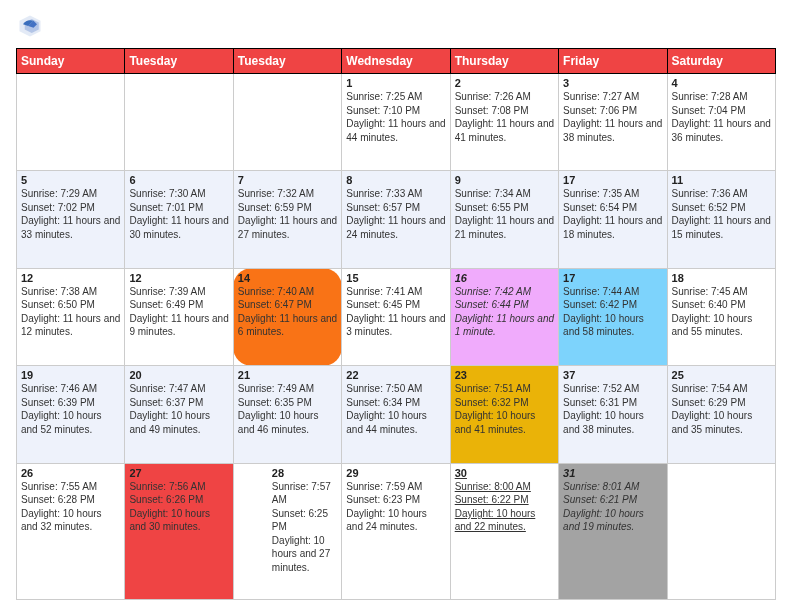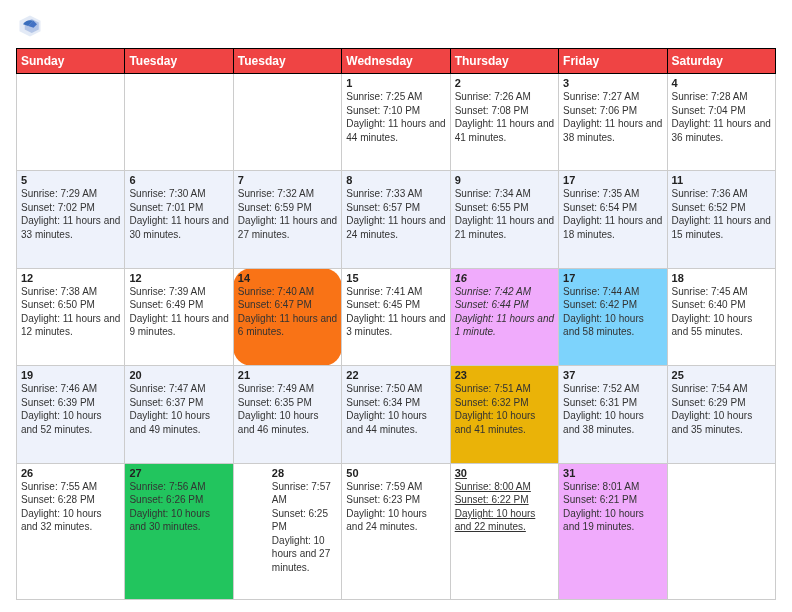--- a/index.html
+++ b/index.html
@@ -248,37 +248,37 @@
           <td style="background: rgb(238, 242, 251);">
             <span class="day-number">25</span>
             <div class="cell-text">Sunrise: 7:54 AM<br>Sunset: 6:29 PM<br>Daylight: 10 hours and 35 minutes.</div>
           </td>
         </tr>
         <tr>
           <td style="background: rgb(255, 255, 255);">
             <span class="day-number">26</span>
             <div class="cell-text">Sunrise: 7:55 AM<br>Sunset: 6:28 PM<br>Daylight: 10 hours and 32 minutes.</div>
           </td>
-          <td style="background: #22c55e;">
+          <td style="background: #ef4444;">
             <span class="day-number">27</span>
             <div class="cell-text">Sunrise: 7:56 AM<br>Sunset: 6:26 PM<br>Daylight: 10 hours and 30 minutes.</div>
           </td>
           <td style="background: rgb(255, 255, 255); padding-left: 38px;">
             <span class="day-number">28</span>
             <div class="cell-text">Sunrise: 7:57 AM<br>Sunset: 6:25 PM<br>Daylight: 10 hours and 27 minutes.</div>
           </td>
           <td style="background: rgb(255, 255, 255);">
-            <span class="day-number">50</span>
+            <span class="day-number">29</span>
             <div class="cell-text">Sunrise: 7:59 AM<br>Sunset: 6:23 PM<br>Daylight: 10 hours and 24 minutes.</div>
           </td>
           <td style="background: rgb(255, 255, 255); text-decoration: underline;">
             <span class="day-number">30</span>
             <div class="cell-text">Sunrise: 8:00 AM<br>Sunset: 6:22 PM<br>Daylight: 10 hours and 22 minutes.</div>
           </td>
-          <td style="background: #f0abfc;">
+          <td style="background: #a3a3a3; font-style: italic;">
             <span class="day-number">31</span>
             <div class="cell-text">Sunrise: 8:01 AM<br>Sunset: 6:21 PM<br>Daylight: 10 hours and 19 minutes.</div>
           </td>
           <td class="empty-cell"></td>
         </tr>
       </tbody>
   </table>
 </div>
 
 </body></html>

